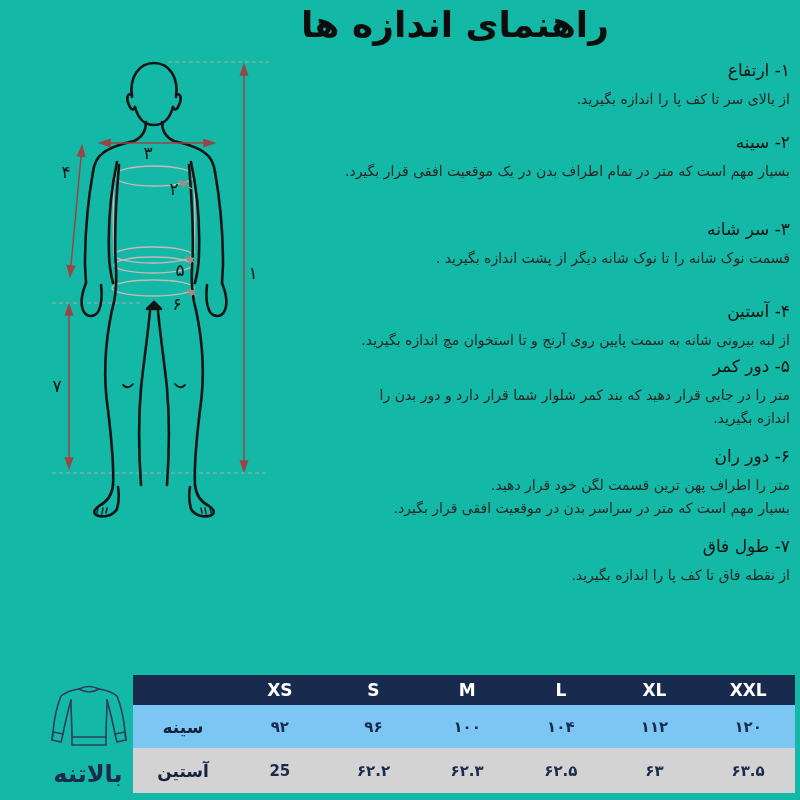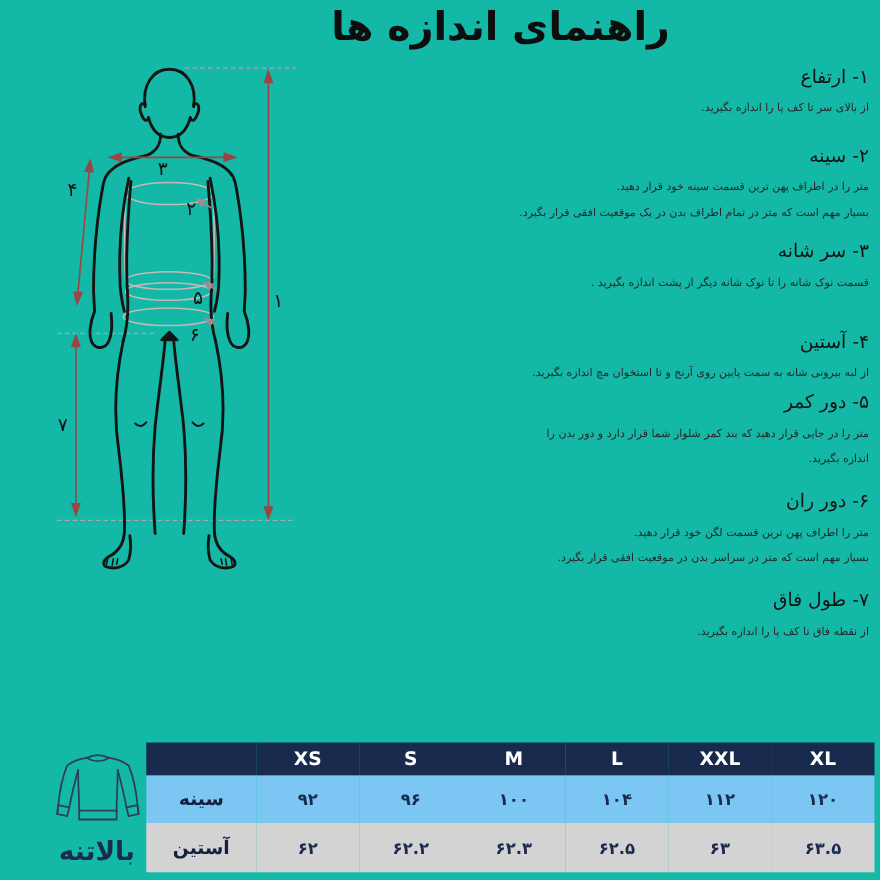--- a/index.html
+++ b/index.html
@@ -8,21 +8,21 @@
     font-family:"DejaVu Sans", sans-serif; color:#1f1f1f;
   }
   .title{
     position:absolute; top:4px; left:250px; width:410px; margin:0;
     font-size:36px; font-weight:bold; color:#0d0d0d; text-align:center; direction:rtl;
   }
   .figure-svg{ position:absolute; left:40px; top:55px; width:230px; height:465px; }
   .sections{ position:absolute; top:0; right:10px; width:520px; }
   .sec{ position:absolute; right:0; width:520px; direction:rtl; text-align:right; }
   .sec-h{ font-size:17px; line-height:21px; font-weight:400; color:#121212; margin:0 0 7px 0; }
-  .sec-l{ font-size:10px; line-height:22.5px; color:#262626; margin:0; }
+  .sec-l{ font-size:14px; line-height:22.5px; color:#262626; margin:0; }
   .s1{top:60px}.s2{top:132px}.s3{top:219px}.s4{top:301px}.s5{top:356px}.s6{top:446px}.s7{top:536px}
 
   .garment-svg{ position:absolute; left:48px; top:680px; width:82px; height:77px; }
   .garment-label{
     position:absolute; left:38px; top:760px; width:100px; text-align:center;
     font-size:24px; font-weight:700; color:#1b2b4d; direction:rtl;
   }
   .size-table{
     position:absolute; left:133px; top:675px; width:662px;
     display:grid; grid-template-columns:100px repeat(6,1fr); grid-template-rows:30px 43px 45px;
@@ -121,21 +121,20 @@
     </g>
   </svg>
 
   <div class="sections">
     <div class="sec s1">
       <div class="sec-h">۱- ارتفاع</div>
       <div class="sec-l">از بالای سر تا کف پا را اندازه بگیرید.</div>
     </div>
     <div class="sec s2">
       <div class="sec-h">۲- سینه</div>
-      <div class="sec-l">متر را در اطراف پهن ترین قسمت سینه خود قرار دهید.</div>
       <div class="sec-l">بسیار مهم است که متر در تمام اطراف بدن در یک موقعیت افقی قرار بگیرد.</div>
     </div>
     <div class="sec s3">
       <div class="sec-h">۳- سر شانه</div>
       <div class="sec-l">قسمت نوک شانه را تا نوک شانه دیگر از پشت اندازه بگیرید .</div>
     </div>
     <div class="sec s4">
       <div class="sec-h">۴- آستین</div>
       <div class="sec-l">از لبه بیرونی شانه به سمت پایین روی آرنج و تا استخوان مچ اندازه بگیرید.</div>
     </div>
@@ -171,33 +170,33 @@
     </g>
   </svg>
   <div class="garment-label">بالاتنه</div>
 
   <div class="size-table">
     <div class="cell th"></div>
     <div class="cell th">XS</div>
     <div class="cell th">S</div>
     <div class="cell th">M</div>
     <div class="cell th">L</div>
+    <div class="cell th">XL</div>
     <div class="cell th">XXL</div>
-    <div class="cell th">XL</div>
 
     <div class="cell row-chest rlabel">سینه</div>
     <div class="cell row-chest val">۹۲</div>
     <div class="cell row-chest val">۹۶</div>
     <div class="cell row-chest val">۱۰۰</div>
     <div class="cell row-chest val">۱۰۴</div>
     <div class="cell row-chest val">۱۱۲</div>
     <div class="cell row-chest val">۱۲۰</div>
 
     <div class="cell row-sleeve rlabel">آستین</div>
-    <div class="cell row-sleeve val">۶۲</div>
+    <div class="cell row-sleeve val">25</div>
     <div class="cell row-sleeve val">۶۲.۲</div>
     <div class="cell row-sleeve val">۶۲.۳</div>
     <div class="cell row-sleeve val">۶۲.۵</div>
     <div class="cell row-sleeve val">۶۳</div>
     <div class="cell row-sleeve val">۶۳.۵</div>
   </div>
 
 </div>
 
 </body></html>

